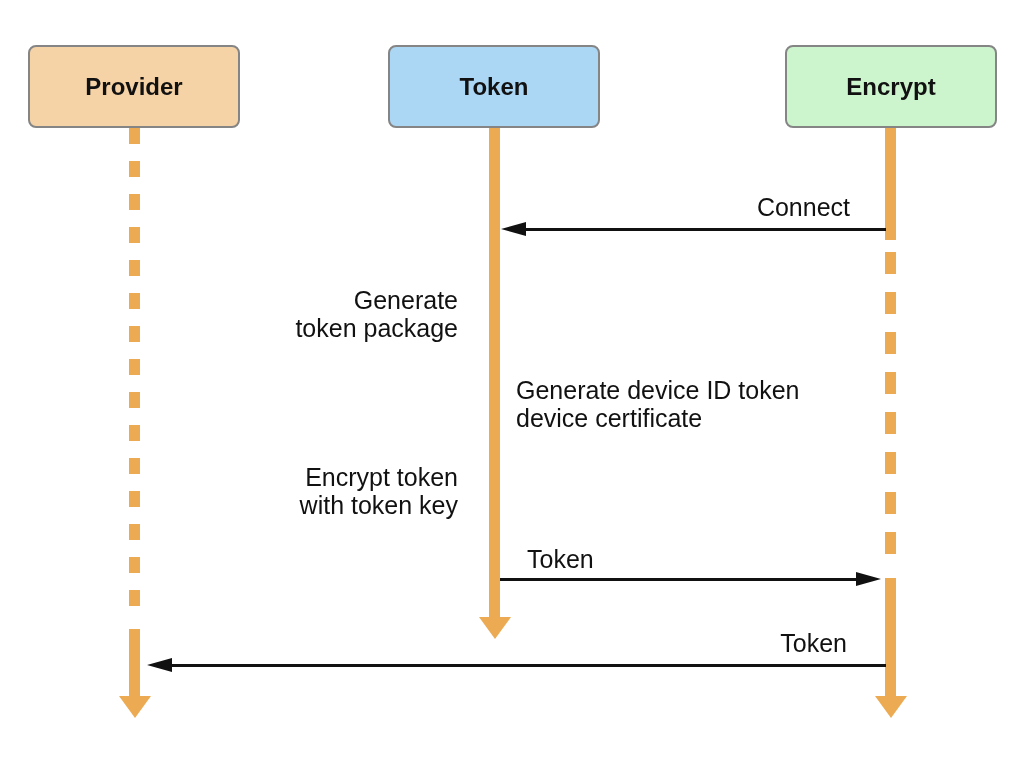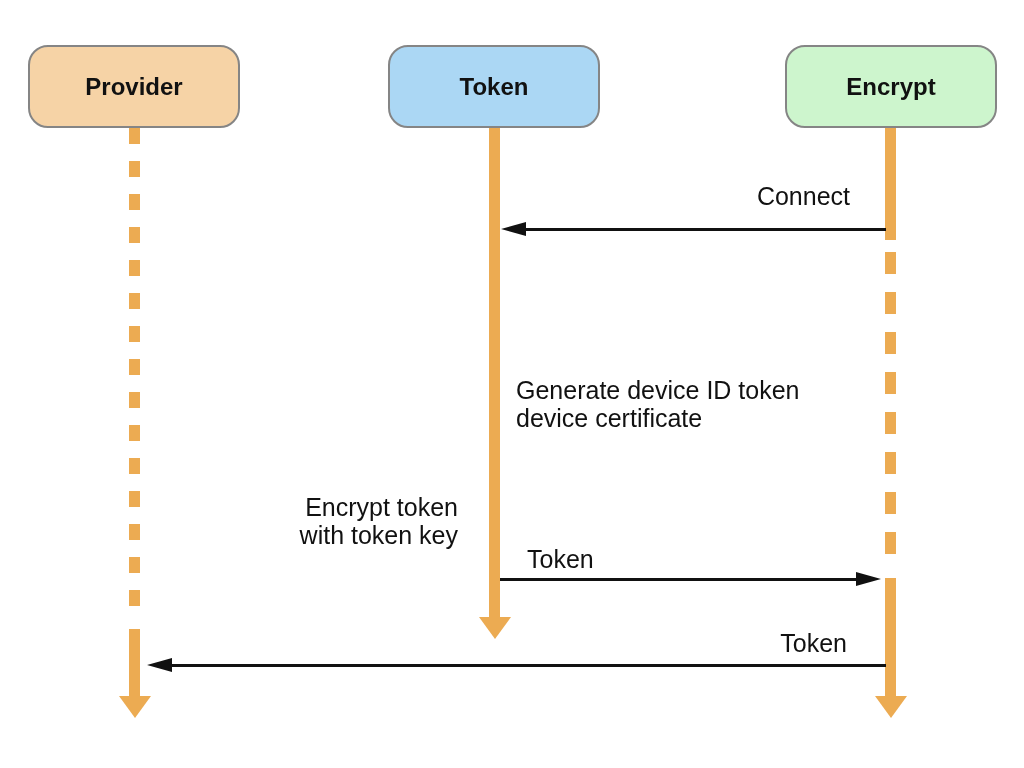--- a/index.html
+++ b/index.html
@@ -10,21 +10,21 @@
     --apns-fill:#ABD7F4;
     --device-fill:#CDF5CD;
   }
   html,body{margin:0;padding:0;background:#ffffff;}
   #diagram{
     position:relative;width:1024px;height:768px;background:#ffffff;overflow:hidden;
     font-family:"Liberation Sans",sans-serif;color:var(--ink);
   }
   .actor-box{
     position:absolute;top:45px;width:212px;height:83px;box-sizing:border-box;
-    border:2px solid var(--box-border);border-radius:20px;
+    border:2px solid var(--box-border);border-radius:8px;
     display:flex;align-items:center;justify-content:center;
     font-weight:bold;font-size:24px;
   }
   .box-provider{left:28px;background:var(--provider-fill);}
   .box-apns{left:388px;background:var(--apns-fill);}
   .box-device{left:785px;background:var(--device-fill);}
 
   .life{position:absolute;width:11px;}
   .life.solid{background:var(--orange);}
   .life.dash-sm{background:repeating-linear-gradient(to bottom,var(--orange) 0 16px,transparent 16px 33px);}
@@ -70,29 +70,31 @@
   <div class="life-head" style="left:119px;top:696px;"></div>
 
   <div class="life solid" style="left:489px;top:128px;height:490px;"></div>
   <div class="life-head" style="left:479px;top:617px;"></div>
 
   <div class="life solid" style="left:885px;top:128px;height:112px;"></div>
   <div class="life dash-lg" style="left:885px;top:252px;height:320px;"></div>
   <div class="life solid" style="left:885px;top:578px;height:119px;"></div>
   <div class="life-head" style="left:875px;top:696px;"></div>
 
-  <div class="msg-label" style="right:174px;top:182px;">Connect</div>
+  <div class="msg-label" style="right:174px;top:193px;">Connect</div>
   <div class="msg-line" style="left:524px;top:228px;width:362px;"></div>
   <div class="head-left" style="left:501px;top:222px;"></div>
 
+  <div class="note right" style="right:566px;top:286px;">Generate
+token package</div>
 
   <div class="note" style="left:516px;top:376px;">Generate device ID token
 device certificate</div>
 
-  <div class="note right" style="right:566px;top:493px;">Encrypt token
+  <div class="note right" style="right:566px;top:463px;">Encrypt token
 with token key</div>
 
   <div class="msg-label" style="left:527px;top:545px;">Token</div>
   <div class="msg-line" style="left:500px;top:578px;width:357px;"></div>
   <div class="head-right" style="left:856px;top:572px;"></div>
 
   <div class="msg-label" style="right:177px;top:629px;">Token</div>
   <div class="msg-line" style="left:171px;top:664px;width:715px;"></div>
   <div class="head-left" style="left:147px;top:658px;"></div>
 

